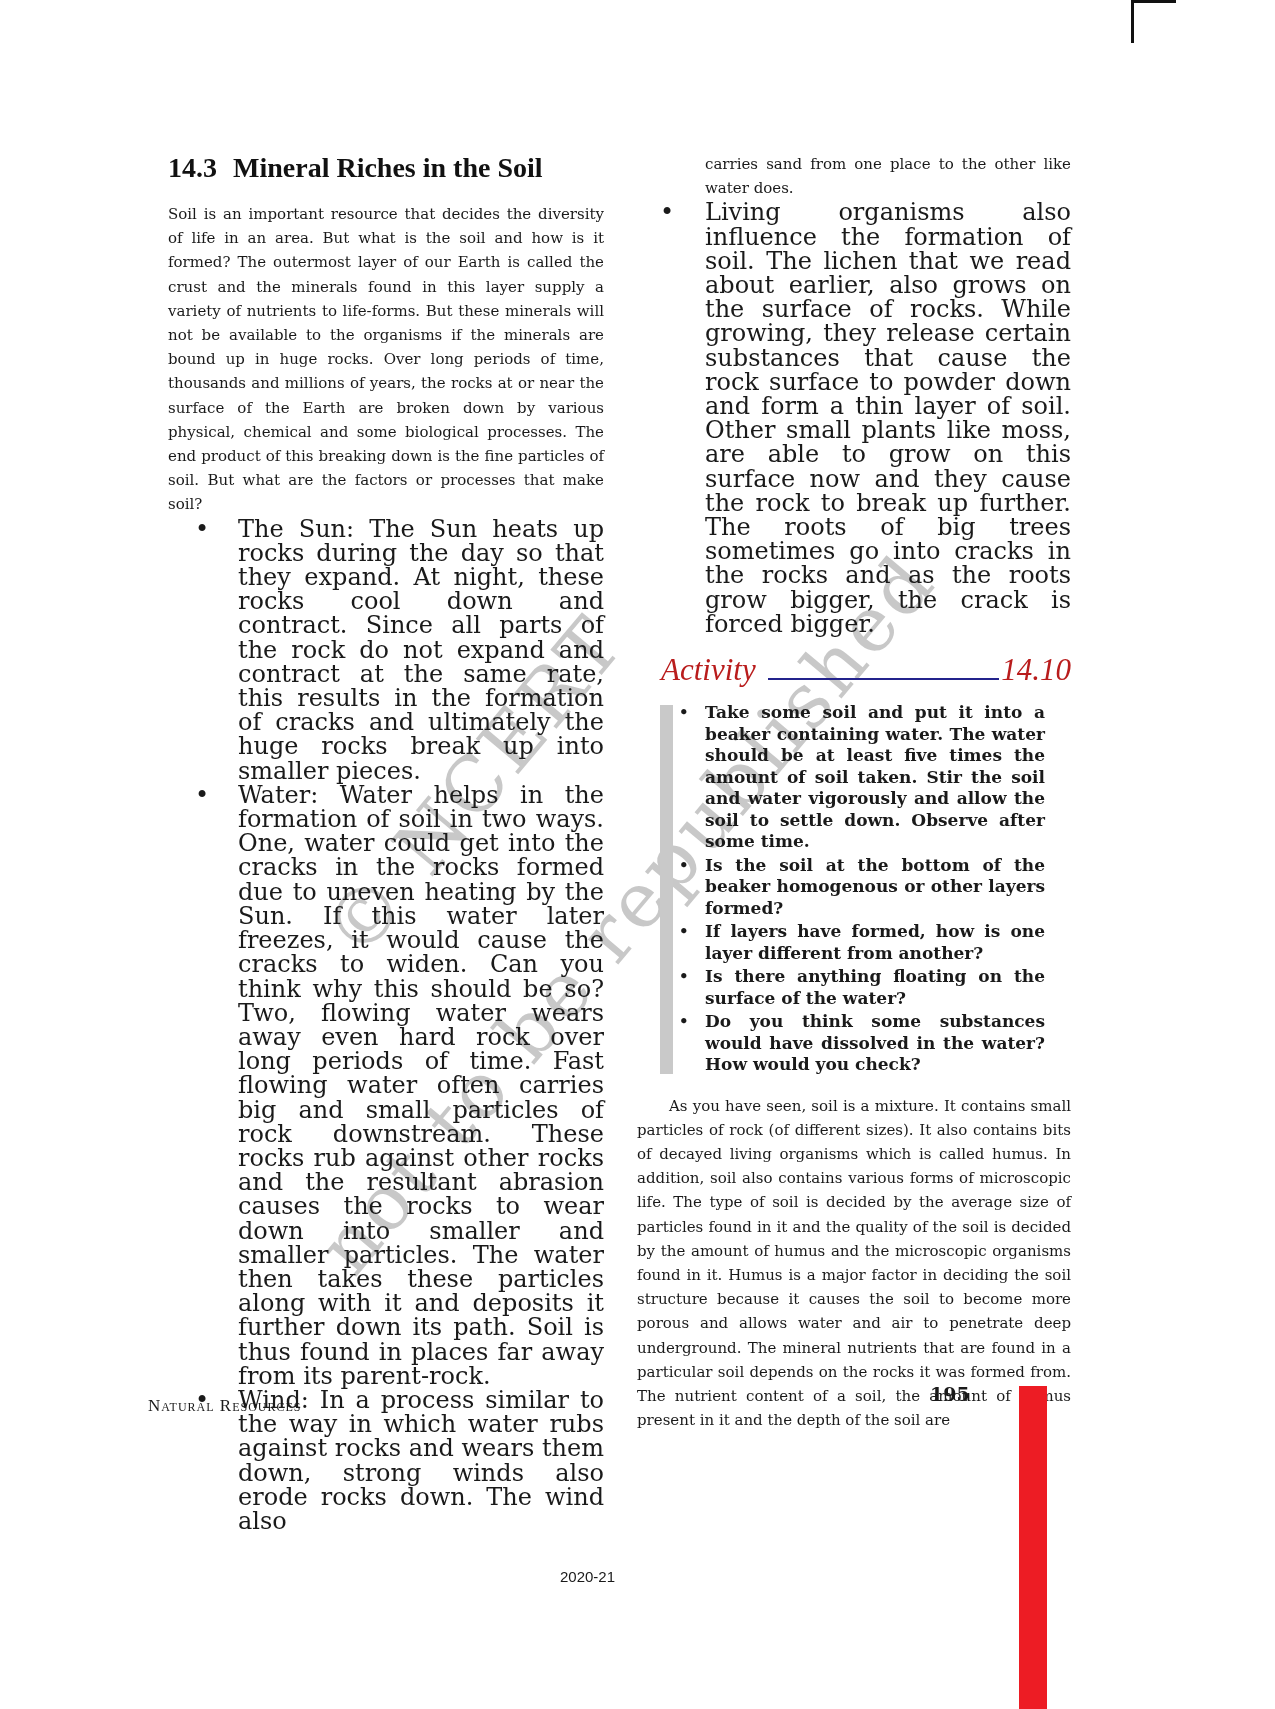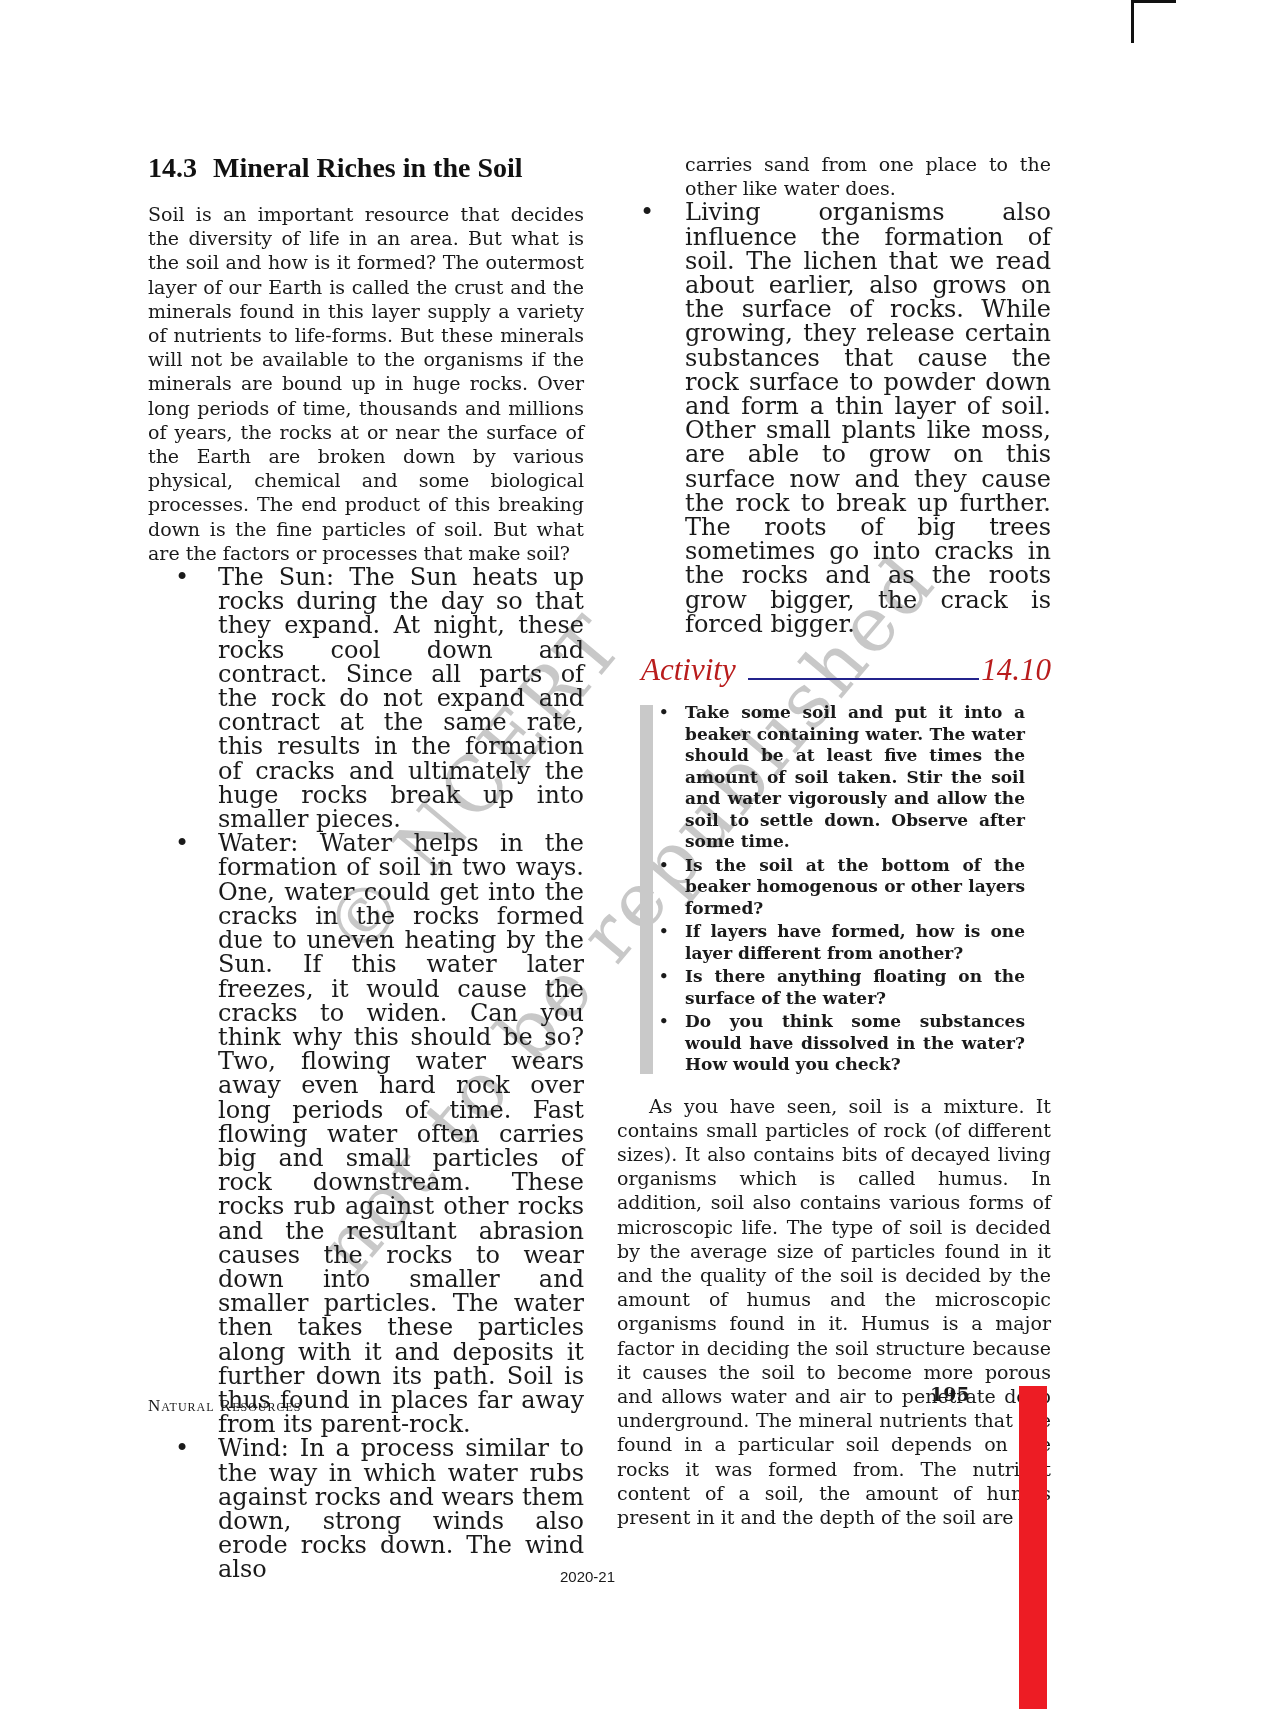--- a/index.html
+++ b/index.html
@@ -35,37 +35,37 @@
     z-index:0;
   }
   .wm-line {
     font-size:76px;
     letter-spacing:4px;
     color:rgba(125,125,125,0.42);
     white-space:nowrap;
     font-family:"DejaVu Serif", serif;
   }
 
-  .col { position:absolute; top:152px; z-index:1; }
+  .col { position:absolute; top:152px; z-index:1;margin-left:20px; }
   .col-left  { left:148px; width:436px; }
   .col-right { left:617px; width:434px; }
 
   .section-heading {
     margin:0 0 18px 0;
     font-family:"Liberation Serif", serif;
     font-weight:bold;
     font-size:28px;
     white-space:nowrap;
     color:#111;
   }
   .section-heading .sec-num { margin-right:16px; }
 
   .body-para {
     margin:0;
-    font-size:19px;
+    font-size:15px;
     line-height:24.2px;
     text-align:justify;
   }
 
   ul.main-bullets {
     list-style:none;
     margin:0; padding:0;
   }
   ul.main-bullets li {
     position:relative;

